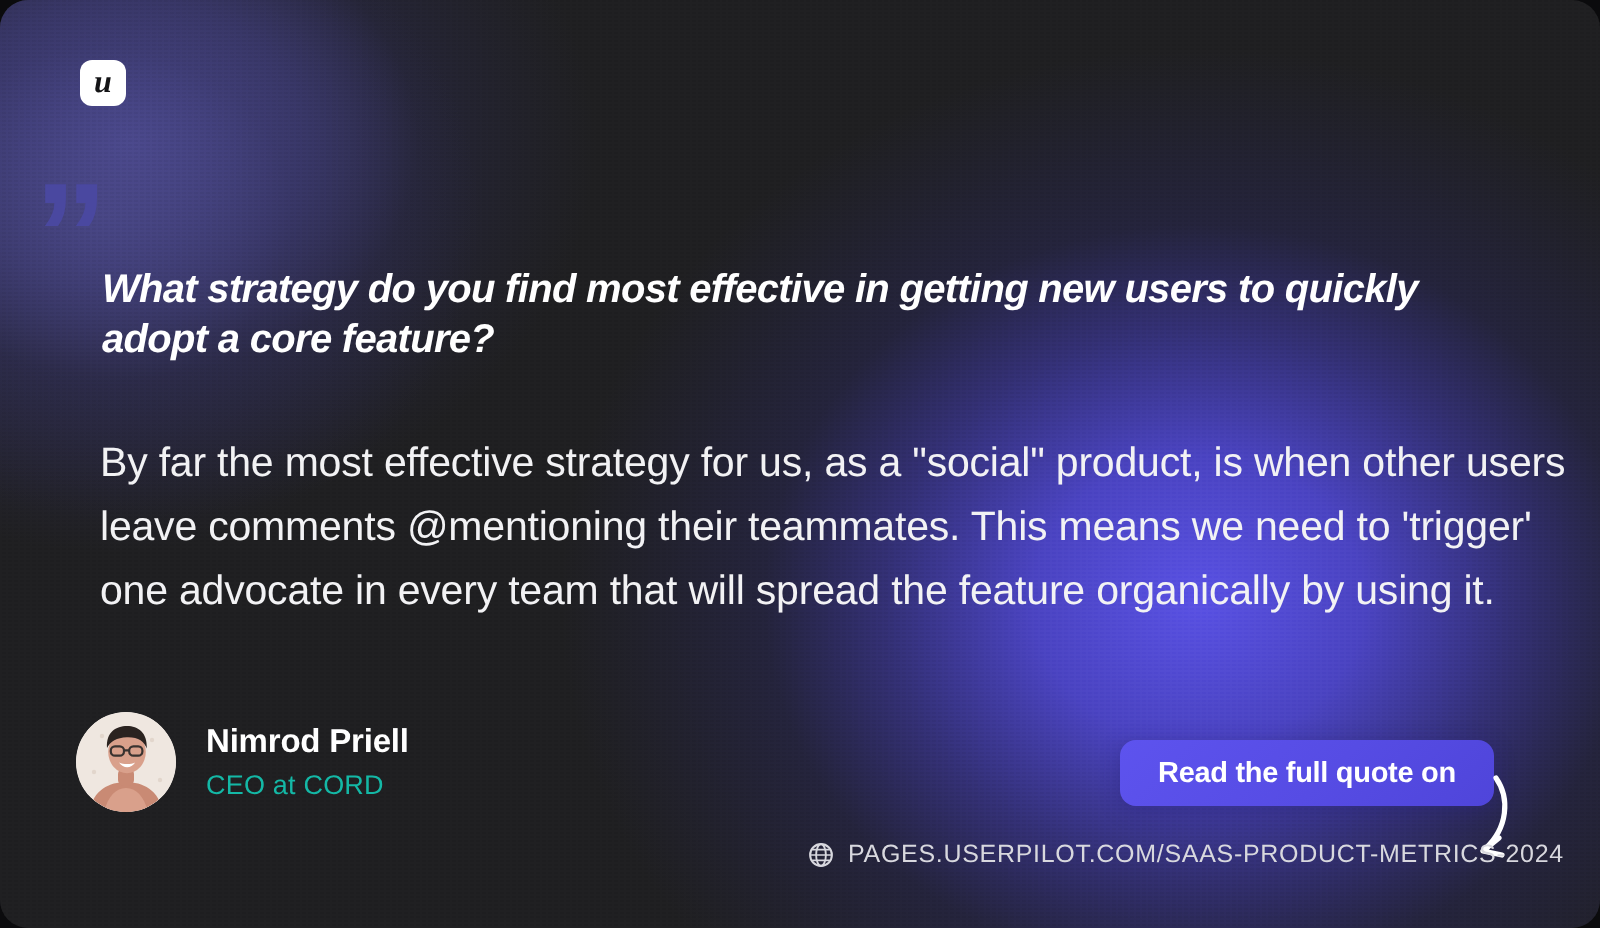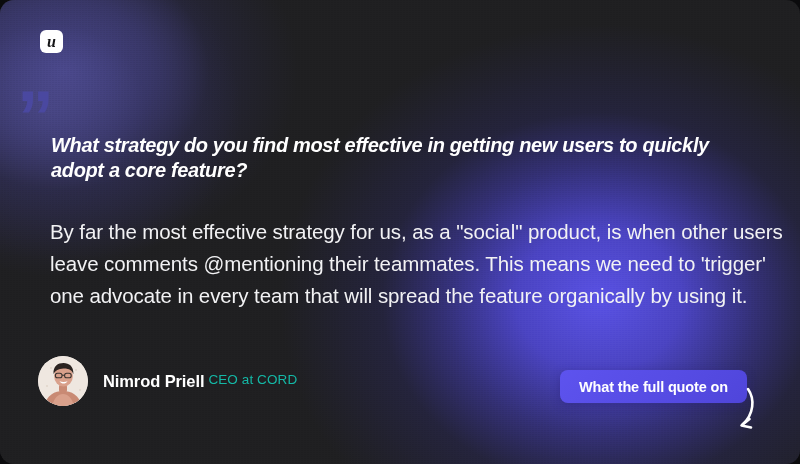--- a/index.html
+++ b/index.html
@@ -113,21 +113,21 @@
     position:absolute;left:38px;top:356px;
     display:flex;align-items:center;gap:15px;
   }
   .avatar{
     width:50px;height:50px;border-radius:50%;
     overflow:hidden;flex:0 0 auto;
     background:#efe9e4;
     position:relative;
   }
   .avatar svg{display:block;width:100%;height:100%;}
-  .author-meta{display:flex;gap:4px;}
+  .author-meta{display:flex;flex-direction:column;gap:4px;}
   .author-name{
     font-size:16.5px;font-weight:700;color:#ffffff;letter-spacing:-.1px;
   }
   .author-role{
     font-size:13.5px;font-weight:400;color:#14b8a6;letter-spacing:.1px;
   }
 
   
   .cta{
     position:absolute;left:560px;top:370px;
@@ -212,22 +212,30 @@
             <path d="M21.5 25.2 C23.6 28.4 27.6 28.4 29.6 25.2 C27.4 26.2 23.7 26.2 21.5 25.2 Z" fill="#ffffff"></path>
           </g>
         </svg>
       </div>
       <div class="author-meta">
         <span class="author-name">Nimrod Priell</span>
         <span class="author-role">CEO at CORD</span>
       </div>
     </div>
 
-    <button class="cta">What the full quote on</button>
+    <button class="cta">Read the full quote on</button>
 
     <svg class="arrow" viewBox="0 0 42 48">
       <path d="M30 3 C37 13 36 28 24.5 38.5" fill="none" stroke="#ffffff" stroke-width="2.6" stroke-linecap="round"></path>
       <path d="M31.5 33 L23.5 39.5 L33 41.5" fill="none" stroke="#ffffff" stroke-width="2.6" stroke-linecap="round" stroke-linejoin="round"></path>
     </svg>
 
+    <div class="url">
+      <svg class="globe" viewBox="0 0 16 16">
+        <circle cx="8" cy="8" r="6.7" fill="none" stroke="#d8d8de" stroke-width="1.25"></circle>
+        <ellipse cx="8" cy="8" rx="3" ry="6.7" fill="none" stroke="#d8d8de" stroke-width="1.15"></ellipse>
+        <path d="M1.5 8 H14.5 M2.6 4.7 H13.4 M2.6 11.3 H13.4" fill="none" stroke="#d8d8de" stroke-width="1.05"></path>
+      </svg>
+      <span>PAGES.USERPILOT.COM/SAAS-PRODUCT-METRICS-2024</span>
+    </div>
 
   </div>
 </div>
 
 </body></html>

